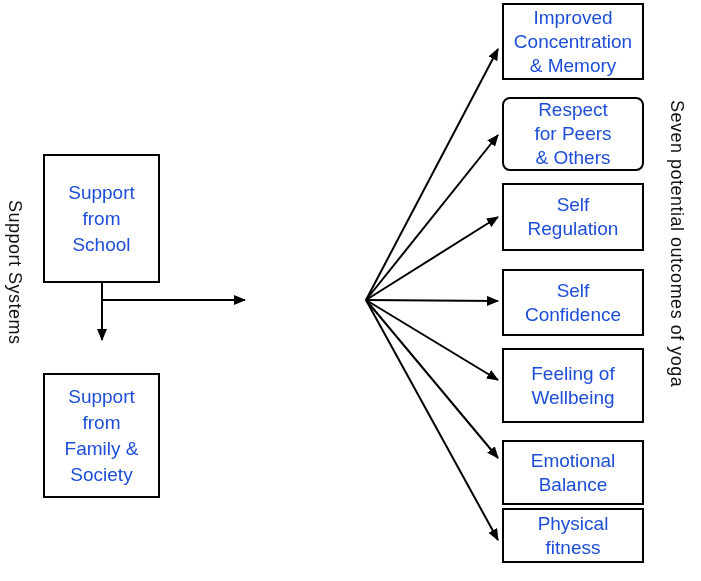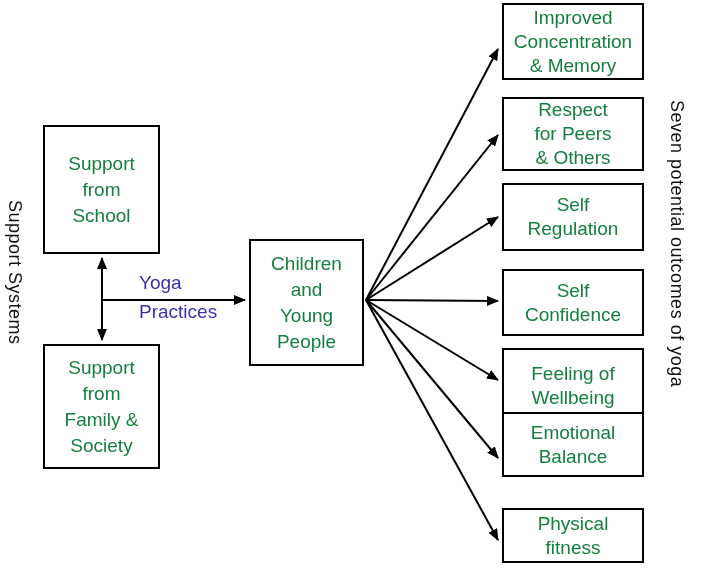--- a/index.html
+++ b/index.html
@@ -32,30 +32,31 @@
     border: 2px solid #000000;
     background: #ffffff;
     box-sizing: border-box;
     display: flex;
     align-items: center;
     justify-content: center;
     text-align: center;
     white-space: pre-line;
     font-size: 19px;
     line-height: 26px;
-    color: #15803d;
+    color: #1d4ed8;
   }
   .outcome-box {
     left: 502px;
     width: 142px;
     line-height: 24px;
   }
   .support-box {
     left: 43px;
     width: 117px;
+    margin-top: 29px;
   }
   .center-box {
     left: 249px;
     top: 239px;
     width: 115px;
     height: 127px;
   }
   .side-label {
     position: absolute;
     writing-mode: vertical-rl;
@@ -103,44 +104,38 @@
 
   <div class="box support-box" style="top:125px; height:129px;">Support
 from
 School</div>
 
   <div class="box support-box" style="top:344px; height:125px;">Support
 from
 Family &amp;
 Society</div>
 
-  <div class="connector-label" style="color: rgb(54, 51, 168);">Yoga
-Practices</div>
 
-  <div class="box center-box">Children
-and
-Young
-People</div>
 
   <div class="box outcome-box" style="top:3px; height:77px;">Improved
 Concentration
 &amp; Memory</div>
 
-  <div class="box outcome-box" style="top:97px; height:74px;">Respect
+  <div class="box outcome-box" style="top:97px; height:74px;border-radius:8px;">Respect
 for Peers
 &amp; Others</div>
 
   <div class="box outcome-box" style="top:183px; height:68px;">Self
 Regulation</div>
 
   <div class="box outcome-box" style="top:269px; height:67px;">Self
 Confidence</div>
 
   <div class="box outcome-box" style="top:348px; height:75px;">Feeling of
 Wellbeing</div>
 
-  <div class="box outcome-box" style="top:412px; height:65px;">Emotional
+  <div class="box outcome-box" style="top:440px; height:65px;">Emotional
 Balance</div>
 
   <div class="box outcome-box" style="top:508px; height:55px;">Physical
 fitness</div>
 
 </div>
 
 </body></html>

